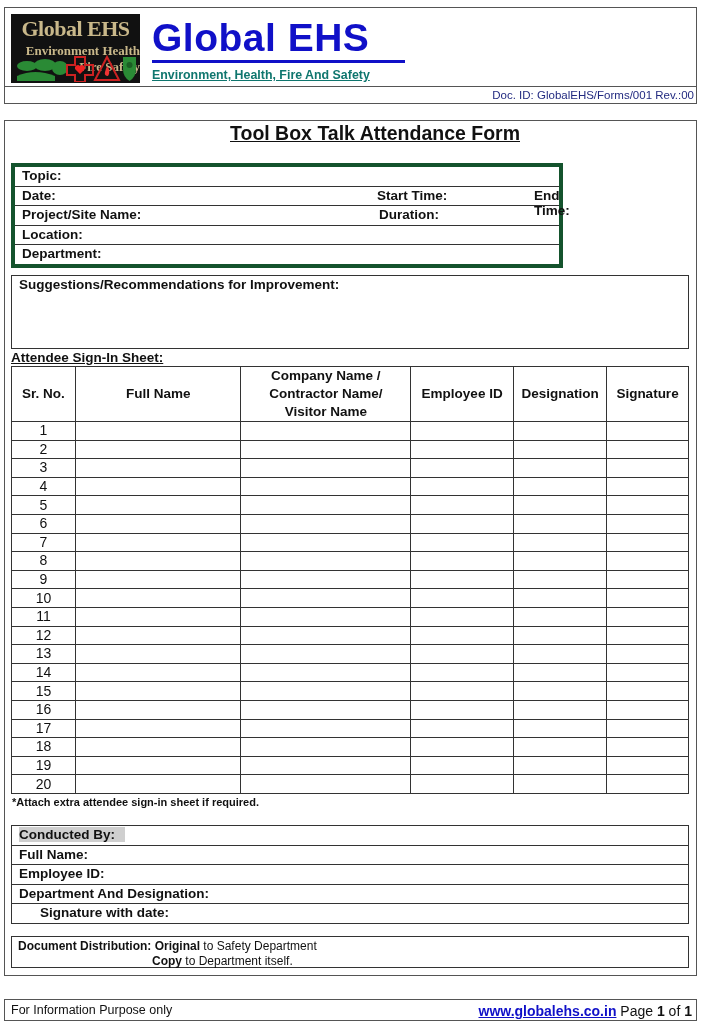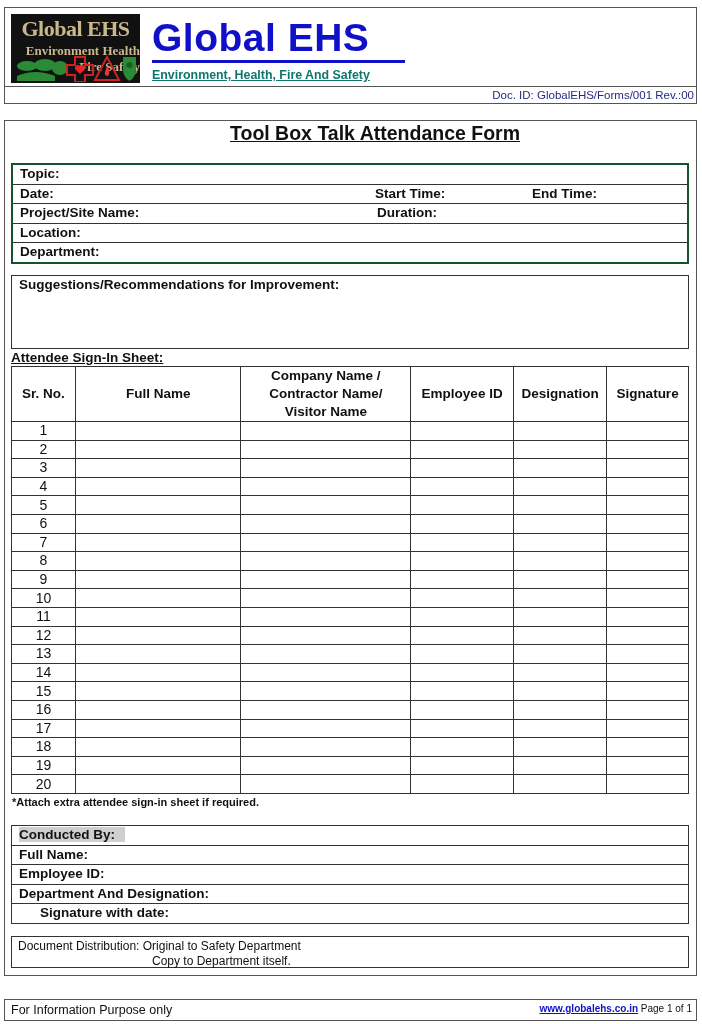--- a/index.html
+++ b/index.html
@@ -19,21 +19,21 @@
   #brand-title { left:152px; top:16px; font-weight:bold; font-size:39px; color:#1010c8; letter-spacing:0.5px; }
   #brand-rule { left:152px; top:60px; width:253px; height:3px; background:#1010c8; }
   #brand-sub { left:152px; top:68px; font-weight:bold; font-size:12.4px; color:#0f766e; text-decoration:underline; }
   #doc-id { right:8px; top:89px; font-size:11.5px; color:#222a80; }
 
   
   #form-box { left:4px; top:120px; width:693px; height:856px; border:1px solid #555; }
   #form-title { left:0; top:122px; width:702px; text-align:center; font-weight:bold; font-size:19.5px;margin-left:24px; }
   #form-title span { text-decoration:underline; }
 
-  .info-table { left:11px; top:163px; width:678px; border:2px solid #14532d;text-decoration:underline; }
+  .info-table { left:11px; top:163px; width:552px; border:4px solid #14532d;text-decoration:underline; }
   .info-row { position:relative; height:18.6px; border-bottom:1px solid #333; font-weight:bold; font-size:13.5px; }
   .info-row:last-child { border-bottom:none; }
   .info-row span { position:absolute; top:1px; }
 
   #suggest-box { left:11px; top:275px; width:678px; height:74px; border:1px solid #333; }
   #suggest-label { left:19px; top:277px; font-weight:bold; font-size:13.5px; }
 
   #sheet-label { left:11px; top:350px; font-weight:bold; font-size:13.5px; text-decoration:underline; }
 
   #att-table { left:11px; top:366px; width:678px; border-collapse:collapse; }
@@ -45,25 +45,25 @@
 
   .cond-table { left:11px; top:825px; width:678px; border:1px solid #333; }
   .cond-row { position:relative; height:18.6px; border-bottom:1px solid #333; font-weight:bold; font-size:13.5px; }
   .cond-row:last-child { border-bottom:none;margin-left:21px; }
   .cond-row span { position:absolute; left:7px; top:1px; }
   .cond-row span.hl { background:#cfcfcf; padding-right:10px; }
 
   #dist-box { left:11px; top:936px; width:678px; height:32px; border:1px solid #333; font-size:12px; }
   #dist-line1 { left:18px; top:939px; font-size:12px; }
   #dist-line2 { left:152px; top:954px; font-size:12px; }
-  .b { font-weight:normal; }
+  .b { font-weight:bold; }
 
   #footer-box { left:4px; top:999px; width:693px; height:22px; border:1px solid #555; }
   #footer-left { left:11px; top:1003px; font-size:12.5px; }
-  #footer-right { right:10px; top:1003px; font-size:10px; }
+  #footer-right { right:10px; top:1003px; font-size:14px; }
   #footer-right a { color:#1010c8; text-decoration:underline; font-weight:bold; }
 </style>
 </head>
 <body>
 
 <div class="abs" id="header-box"></div>
 <div class="abs" id="header-divider"></div>
 
 <div class="abs" id="logo">
   <div class="t1">Global EHS</div>

